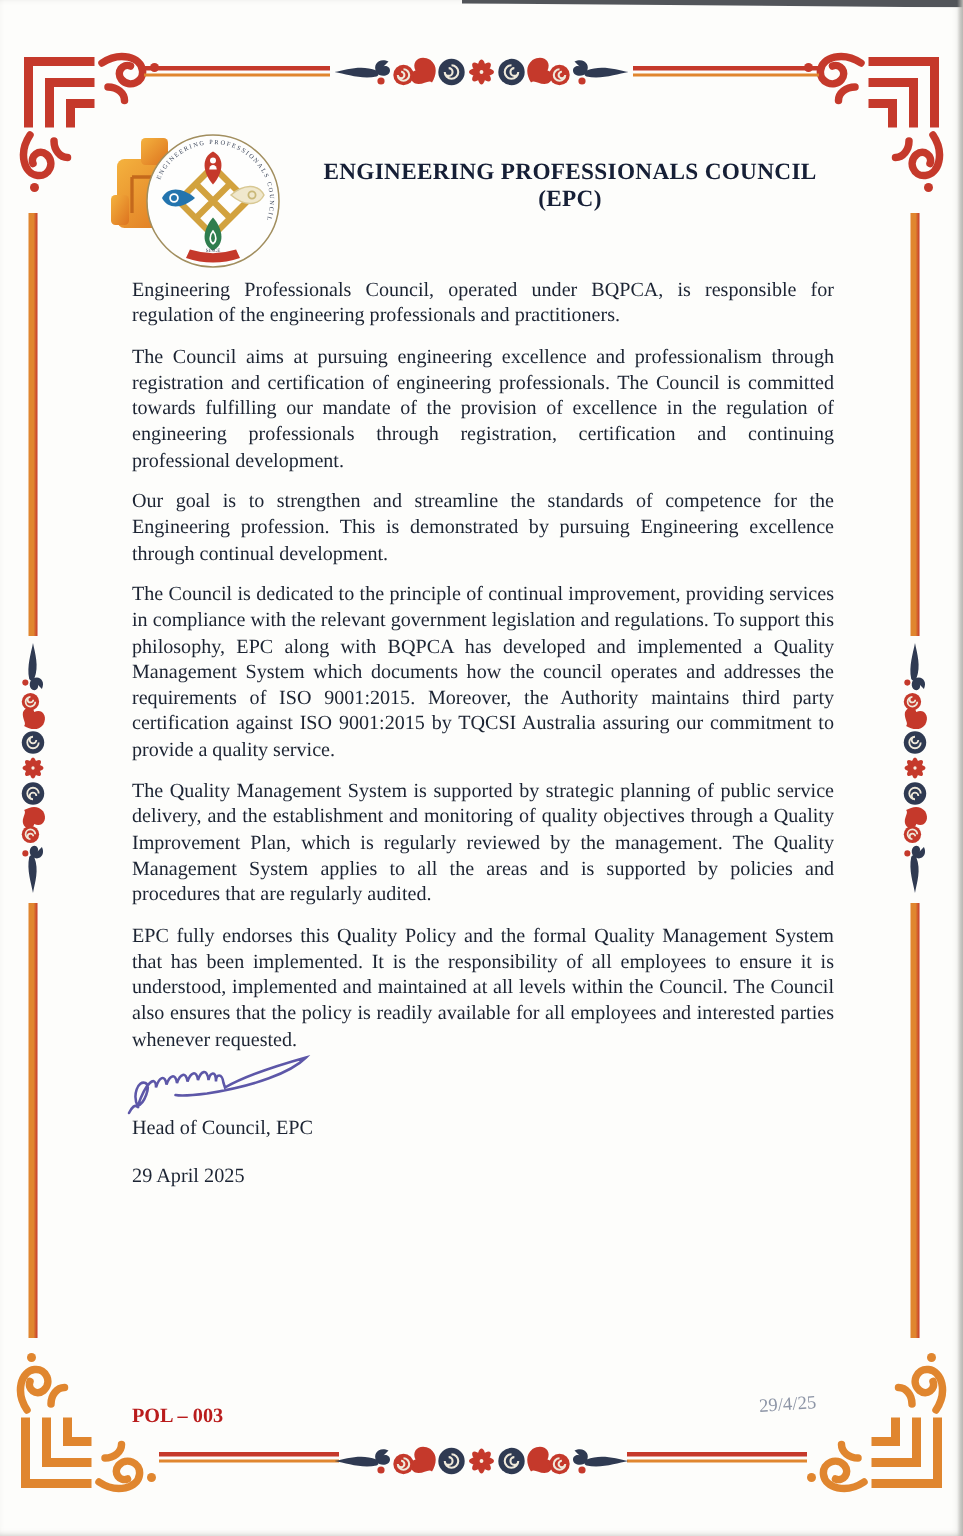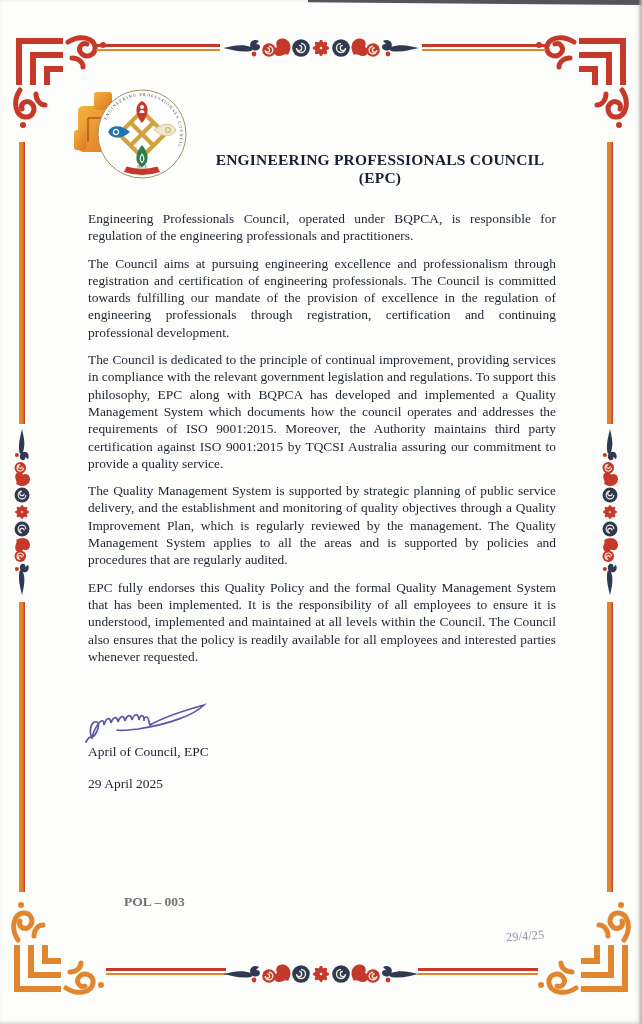--- a/index.html
+++ b/index.html
@@ -35,36 +35,36 @@
   .side-strip.right { transform:rotate(90deg) scale(.85); }
 
   .f-red  { fill:var(--accent-red); }
   .f-navy { fill:var(--ornament-navy); }
   .spiral { fill:none; stroke:#efe9da; stroke-width:1.4; }
 
   
   .logo { position:absolute; left:74px; top:84px; }
   .org-name { position:absolute; left:198px; top:106px; width:364px;
     text-align:center; font-weight:bold; font-size:15.5px; letter-spacing:.2px;
-    color:#161f36;margin-top:45px; }
+    color:#161f36; }
   .doc-title { position:absolute; left:198px; top:150px; width:364px;
     text-align:center; font-weight:bold; font-size:19.5px; letter-spacing:1.6px;
     color:var(--title-teal); }
 
   
-  .content { position:absolute; left:88px; top:210px; width:468px; color:var(--ink); }
+  .content { position:absolute; left:88px; top:184px; width:468px; color:var(--ink); }
   .content p { margin:0 0 10px; text-align:justify; font-size:13.4px; line-height:17.3px; }
 
   
   .signature { position:absolute; left:82px; top:690px; }
   .signer-title { position:absolute; left:88px; top:744px; font-size:13.5px; color:var(--ink); }
   .sign-date   { position:absolute; left:88px; top:776px; font-size:13.5px; color:var(--ink);text-align:right; }
 
   
-  .doc-code { position:absolute; left:88px; top:894px; font-size:13.5px; font-weight:bold; color:#737373;margin-left:36px; }
+  .doc-code { position:absolute; left:88px; top:936px; font-size:13.5px; font-weight:bold; color:#b91c1c; }
   .footer-date { position:absolute; left:506px; top:929px; font-size:12.5px;
     color:var(--footer-date-grey); transform:rotate(-4deg); }
 </style>
 </head>
 <body>
 
 <div class="page">
 
   <div class="scan-top"></div>
   <div class="scan-right"></div>
@@ -204,30 +204,31 @@
     </g>
     <path d="M50,88 q18,6 36,0 l-2.6,-5.6 q-15.4,4.8 -30.8,0 z" fill="var(--accent-red)"></path>
     <text x="68" y="84" text-anchor="middle" font-size="3.4" fill="#3a4458">SINCE</text>
   </svg>
 
   <div class="org-name">ENGINEERING PROFESSIONALS COUNCIL (EPC)</div>
 
   <div class="content">
     <p>Engineering Professionals Council, operated under BQPCA,  is responsible for regulation of the engineering professionals and practitioners.</p>
     <p>The Council aims at pursuing engineering excellence and professionalism through registration and certification of engineering professionals. The Council is committed towards fulfilling our mandate of the provision of excellence in the regulation of engineering professionals through registration, certification and continuing professional development.</p>
+    <p>Our goal is to strengthen and streamline the standards of competence for the Engineering profession. This is demonstrated by pursuing Engineering excellence through continual development.</p>
     <p>The Council is dedicated to the principle of continual improvement, providing services in compliance with the relevant government legislation and regulations. To support this philosophy, EPC along with BQPCA  has developed and implemented a Quality Management System which documents how the council operates and addresses the requirements of ISO 9001:2015. Moreover, the Authority maintains third party certification against ISO 9001:2015 by TQCSI Australia assuring our commitment to provide a quality service.</p>
     <p>The Quality Management System is supported by strategic planning of public service delivery,  and the establishment and monitoring of quality objectives through a Quality Improvement Plan, which is regularly reviewed by the management. The Quality Management System applies to all the areas and is supported by policies and procedures that are regularly audited.</p>
     <p>EPC fully endorses this Quality Policy and the formal Quality Management System that has been implemented. It is the responsibility of all employees to ensure it is understood, implemented and maintained at all levels within the Council. The Council also ensures that the policy is readily available for all employees and interested parties whenever requested.</p>
   </div>
 
   <svg class="signature" width="145" height="58" viewBox="0 0 145 58">
     <g fill="none" stroke="var(--signature-ink)" stroke-width="1.7" stroke-linecap="round">
       <path d="M4,52 C6,48 8,46 10,48"></path>
       <path d="M10,48 C6,40 10,30 15,32 C19,34 14,46 10,47 C15,32 22,26 22,35 C24,28 28,26 29,33 C31,27 35,25 36,32 C38,26 42,24 43,31 C45,25 49,23 50,30 C52,24 56,22 57,30 C58,25 62,23 62,31 C62,26 66,25 67,32 L68,35 C82,27 104,20 122,15 C112,25 88,34 56,39 C48,40 40,41 35,40"></path>
     </g>
   </svg>
-  <div class="signer-title">April of Council, EPC</div>
+  <div class="signer-title">Head of Council, EPC</div>
   <div class="sign-date">29 April 2025</div>
 
   <div class="doc-code">POL – 003</div>
   <div class="footer-date">29/4/25</div>
 
 </div>
 
 </body></html>

